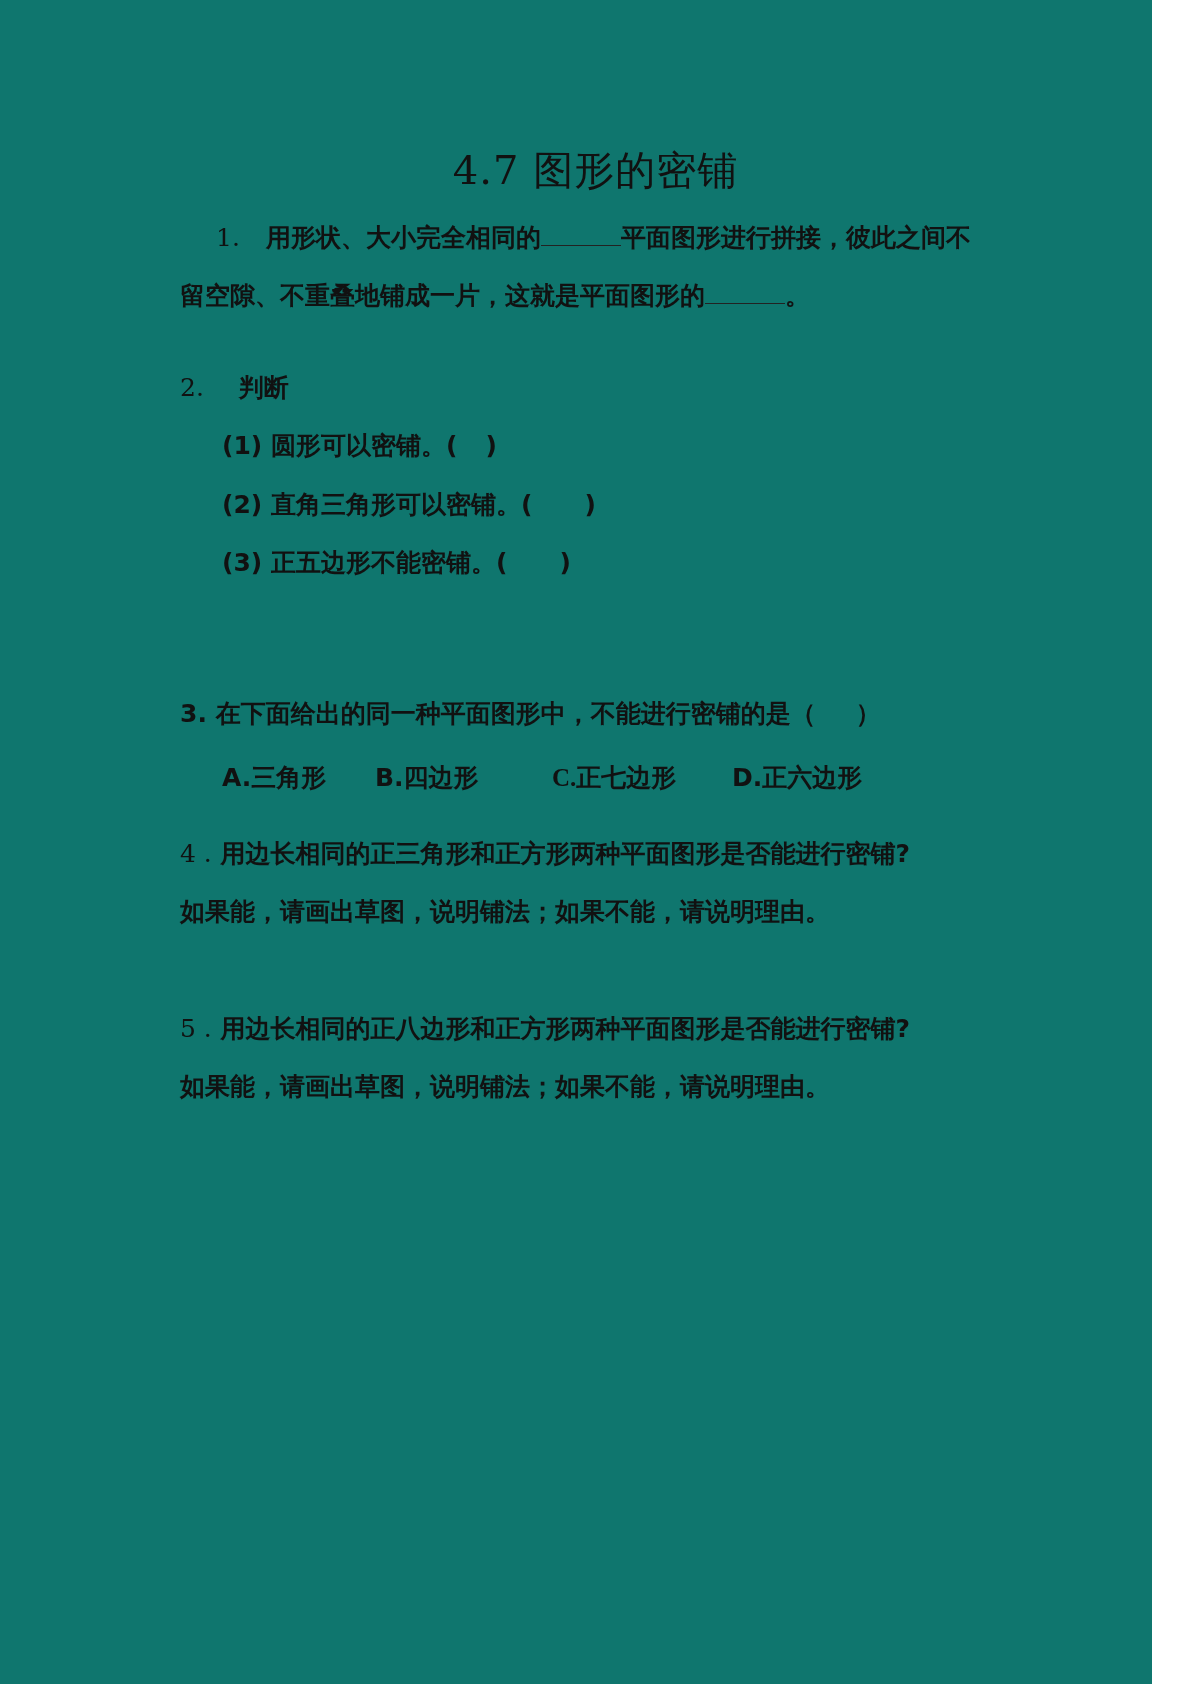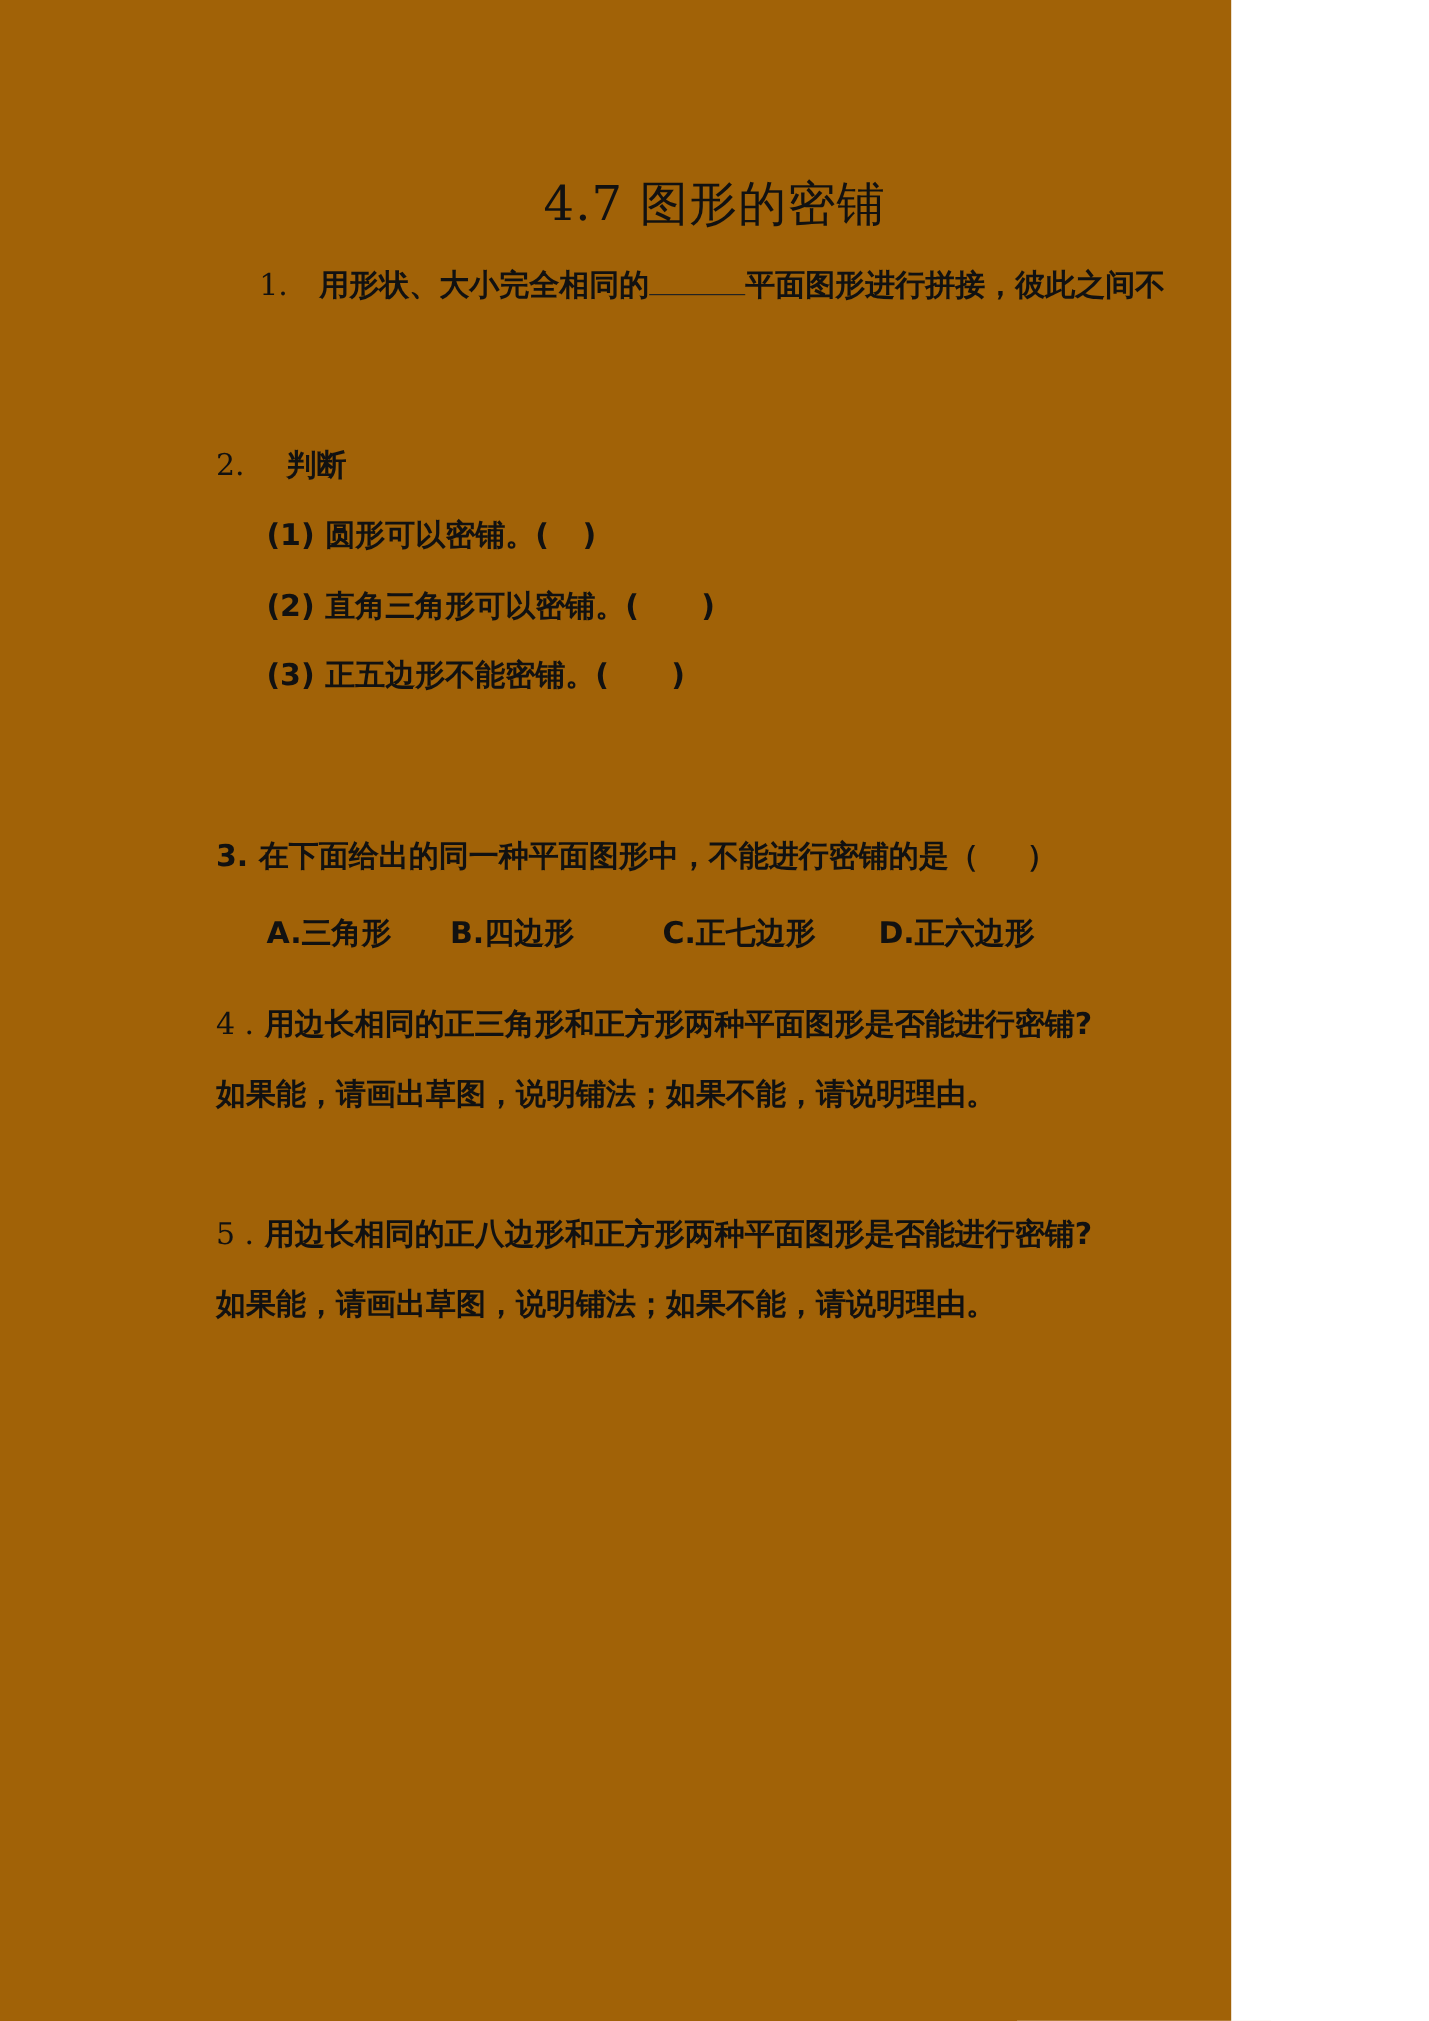--- a/index.html
+++ b/index.html
@@ -12,23 +12,23 @@
       height: 1684px;
       position: relative;
       overflow: hidden;
       color: #111111;
       font-family: "DejaVu Sans", "Liberation Sans", sans-serif;
     }
     .page {
       position: absolute;
       left: 0;
       top: 0;
-      width: 1026px;
+      width: 1152px;
       height: 1684px;
-      background: #a16207;
+      background: #0f766e;
     }
     .title {
       position: absolute;
       left: 0;
       width: 1191px;
       top: 145px;
       text-align: center;
       font-family: "DejaVu Serif", "Liberation Serif", serif;
       font-size: 40px;
       font-weight: normal;
@@ -81,20 +81,23 @@
 <body>
 
 <div class="page">
 
   <div class="title">4.7 图形的密铺</div>
 
   <div class="line" style="top:220px;margin-left:36px;">
     <span class="num">1.</span>&nbsp;&nbsp;
     <span>用形状、大小完全相同的</span><span class="blank"></span><span>平面图形进行拼接，彼此之间不</span>
   </div>
+  <div class="line" style="top:278px;">
+    <span>留空隙、不重叠地铺成一片，这就是平面图形的</span><span class="blank"></span><span>。</span>
+  </div>
 
   <div class="line" style="top:370px;">
     <span class="num">2.</span>&nbsp;&nbsp;&nbsp;
     <span>判断</span>
   </div>
   <div class="line sub" style="top:428px;">
     <span>(1)</span>
     <span>圆形可以密铺。(</span><span class="paren-gap" style="width:28px;"></span><span>)</span>
   </div>
   <div class="line sub" style="top:487px;">
@@ -106,21 +109,21 @@
     <span>正五边形不能密铺。(</span><span class="paren-gap" style="width:52px;"></span><span>)</span>
   </div>
 
   <div class="line" style="top:696px;">
     <span class="num-sans">3.</span>
     <span>在下面给出的同一种平面图形中，不能进行密铺的是（</span><span class="paren-gap" style="width:40px;"></span><span>）</span>
   </div>
   <div class="options">
     <span class="opt" style="left:0px;">A.三角形</span>
     <span class="opt" style="left:153px;">B.四边形</span>
-    <span class="opt" style="left:330px;">C.正七边形</span>
+    <span class="opt" style="left:330px;font-family:Liberation Serif, serif;">C.正七边形</span>
     <span class="opt" style="left:510px;">D.正六边形</span>
   </div>
 
   <div class="line" style="top:836px;text-align:center;">
     <span class="num">4 .</span>
     <span>用边长相同的正三角形和正方形两种平面图形是否能进行密铺?</span>
   </div>
   <div class="line" style="top:894px;">
     <span>如果能，请画出草图，说明铺法；如果不能，请说明理由。</span>
   </div>

